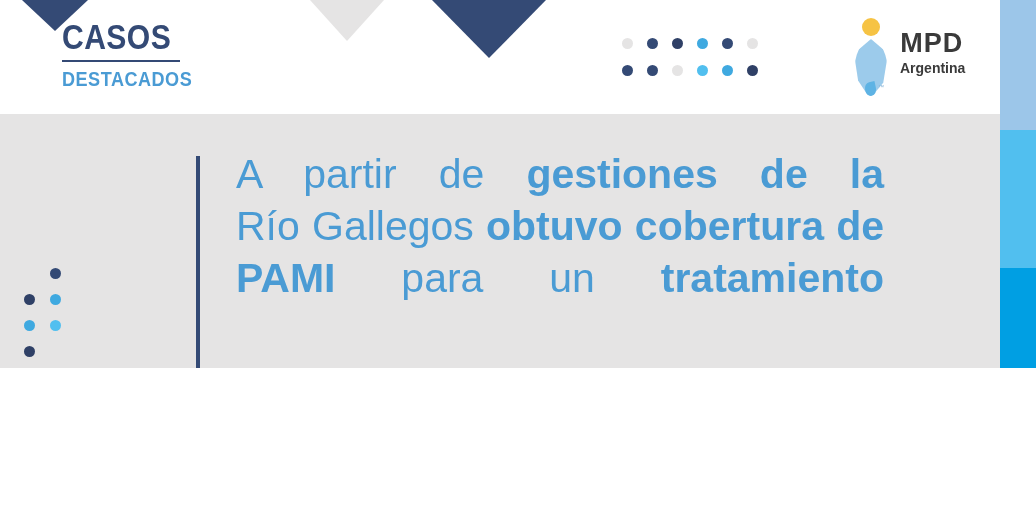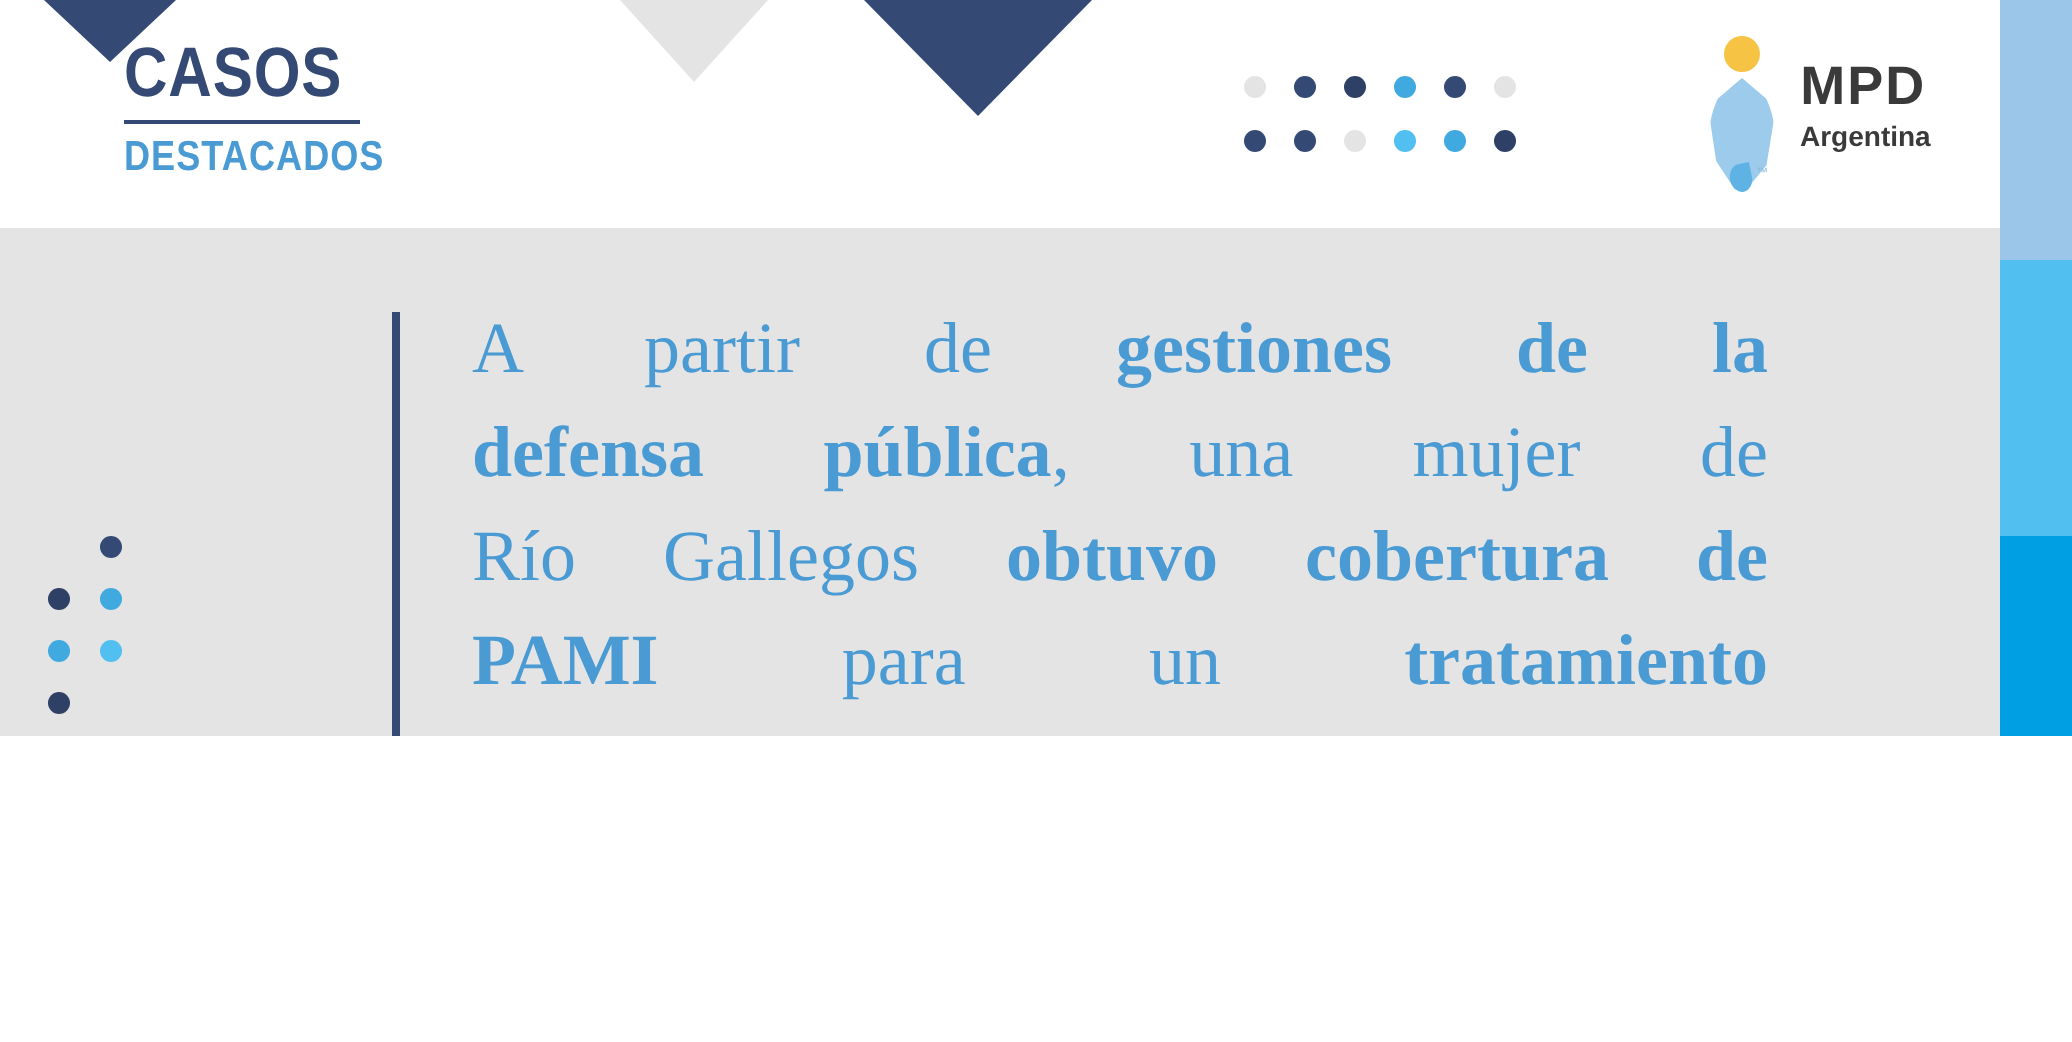--- a/index.html
+++ b/index.html
@@ -101,22 +101,22 @@
   }
 
   
   .quote-bar{
     position:absolute; left:196px; top:156px;
     width:4px; height:250px; background:#344a75;
   }
   .headline{
     position:absolute; left:236px; top:148px;
     width:648px;
-    font-family:Liberation Serif, serif;
-    font-size:36px;
+    font-family:Liberation Sans, sans-serif;
+    font-size:41px;
     line-height:52px;
     color:#4a9bd4;
     text-align:justify;
     text-align-last:left;
   }
   .headline b{ font-weight:bold; }
   .headline .ln{ display:block; }
   .headline .just{
     display:block;
     text-align:justify;
@@ -186,21 +186,20 @@
     <div class="mpd-text">
       <div class="mpd-name">MPD</div>
       <div class="mpd-sub">Argentina</div>
     </div>
   </div>
 
   <div class="quote-bar"></div>
 
   <div class="headline">
     <span class="just"><span>A partir de </span><b>gestiones de la</b></span>
-    <span class="just"><b>defensa pública</b><span>, una mujer de</span></span>
     <span class="just"><span>Río Gallegos </span><b>obtuvo cobertura de</b></span>
     <span class="just"><b>PAMI</b><span> para un </span><b>tratamiento</b></span>
   </div>
 
   <div class="dotgrid" id="dots-left">
       <div class="dot" style="background: transparent;"></div>
       <div class="dot" style="background: rgb(52, 74, 117);"></div>
       <div class="dot" style="background: rgb(47, 64, 102);"></div>
       <div class="dot" style="background: rgb(63, 169, 224);"></div>
       <div class="dot" style="background: rgb(63, 169, 224);"></div>

